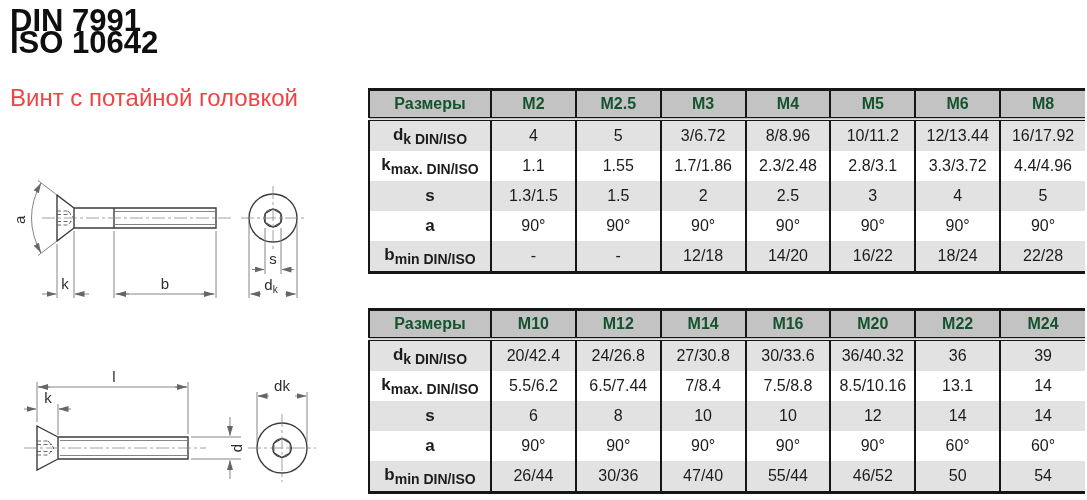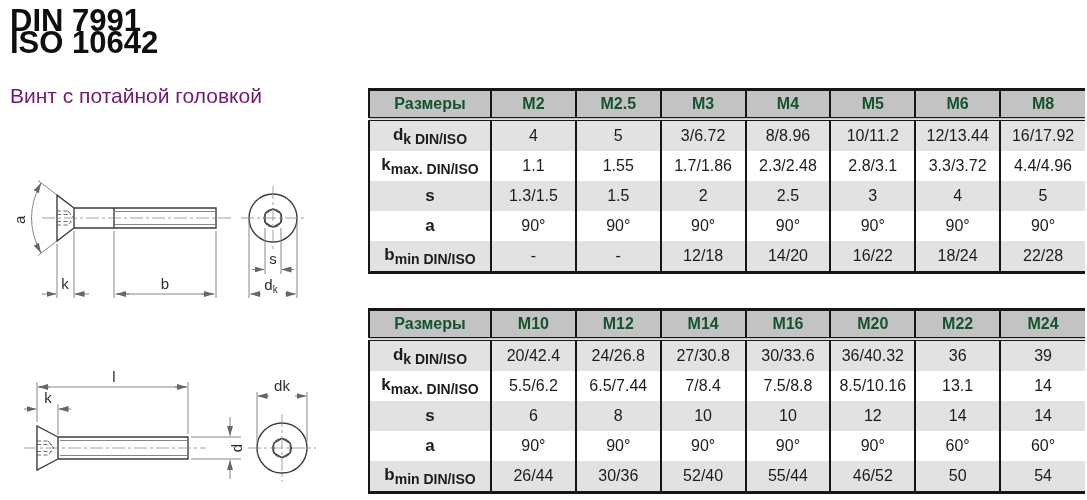--- a/index.html
+++ b/index.html
@@ -3,21 +3,21 @@
 <meta charset="utf-8">
 <style>
   html,body{margin:0;padding:0;background:#fff;}
   #page{position:relative;width:1087px;height:500px;background:#ffffff;overflow:hidden;
         font-family:"Liberation Sans",sans-serif;}
 
   
   .title-line{position:absolute;left:10px;font-weight:bold;font-size:31px;color:#0f0f0f;line-height:30px;}
   #title1{top:6px;}
   #title2{top:28px;}
-  #subtitle{position:absolute;left:10px;top:84px;font-size:21px;color:#701a75;text-align:center;}
+  #subtitle{position:absolute;left:10px;top:84px;font-size:24px;color:#ef4444;text-align:center;}
 
   
   .tblwrap{position:absolute;left:368px;width:717px;}
   #t1{top:88px;}
   #t2{top:308px;}
   table.dims{width:100%;border-collapse:collapse;table-layout:fixed;
     border-top:3px solid #161616;border-bottom:3px solid #161616;border-left:2px solid #161616;}
   .dims th{background:#c3c3c3;color:#14532d;font-weight:bold;font-size:16px;height:24px;
     border-bottom:4px double #161616;text-align:center;padding:1px 2px;}
   .dims td{height:30px;text-align:center;font-size:16px;color:#1c1c1c;padding:0 2px;}
@@ -308,21 +308,21 @@
             <td>90°</td>
             <td>90°</td>
             <td>90°</td>
             <td>60°</td>
             <td>60°</td>
           </tr>
           <tr>
             <td class="lbl"><span class="lm">b</span><sub class="ls">min DIN/ISO</sub></td>
             <td>26/44</td>
             <td>30/36</td>
-            <td>52/40</td>
+            <td>47/40</td>
             <td>55/44</td>
             <td>46/52</td>
             <td>50</td>
             <td>54</td>
           </tr>
         </tbody>
       </table>
     </div>
 
 </div>

